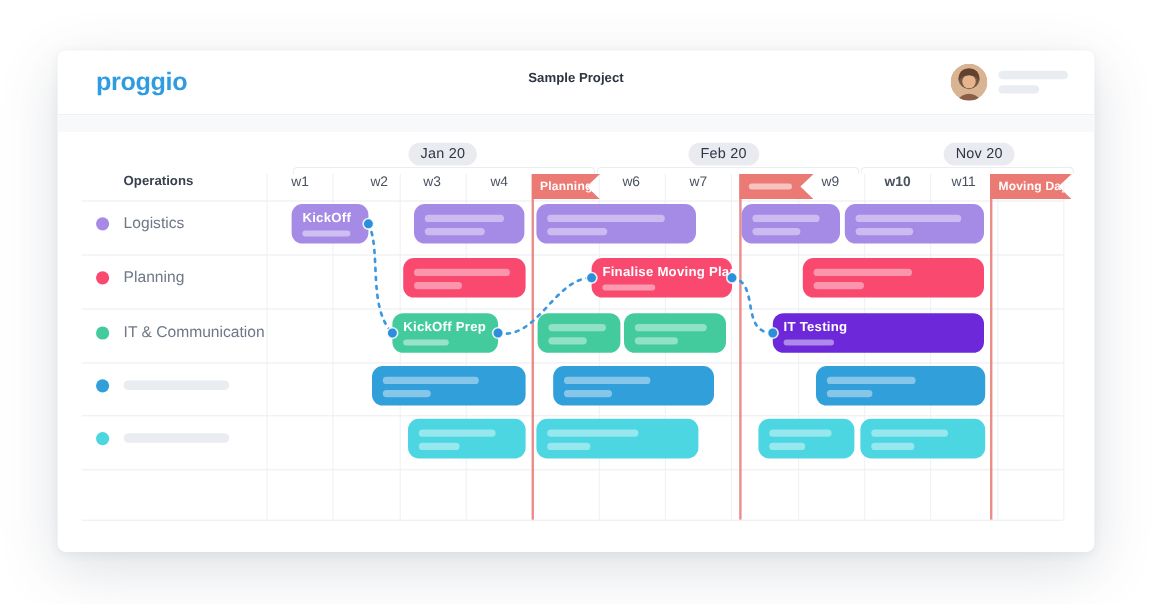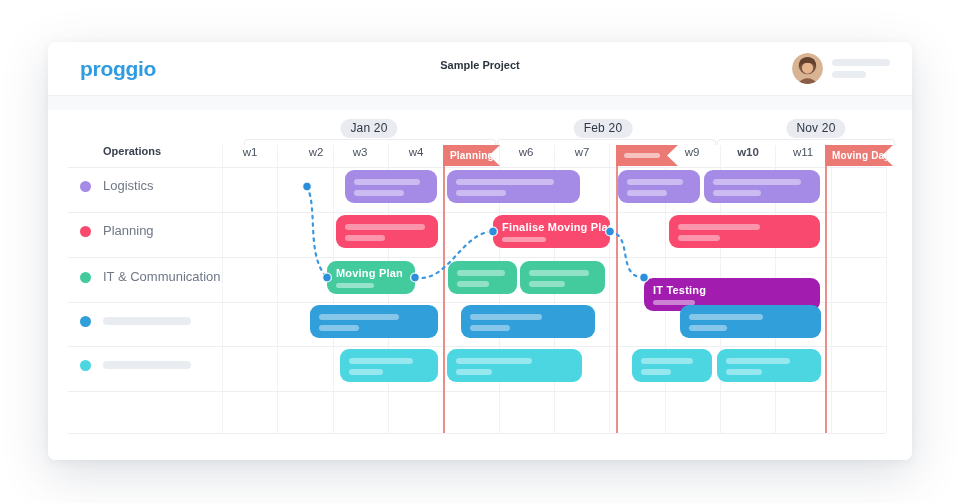--- a/index.html
+++ b/index.html
@@ -130,20 +130,24 @@
       <div class="ms-line" style="left: 568px;"></div>
       <div class="flag" style="left: 568px; width: 62px; background: rgb(236, 122, 116);">
         <span class="flag-ph"></span>
       </div>
       <div class="ms-line" style="left: 777px;"></div>
       <div class="flag" style="left: 777px; width: 68px; background: rgb(236, 122, 116);">
         <span class="flag-text">Moving Day</span>
       </div>
       <div class="ws-dot" style="top: 139px; background: rgb(165, 139, 230);"></div>
       <div class="ws-label" style="top: 136px;">Logistics</div>
+      <div class="bar" style="left: 195px; top: 128px; width: 64px; background: rgb(165, 139, 230);">
+        <div class="bar-title">KickOff</div>
+        <div class="bar-ph small" style="width: 40px;"></div>
+      </div>
       <div class="bar" style="left: 297px; top: 128px; width: 92px; background: rgb(165, 139, 230);">
         <div class="bar-ph first" style="width: 66px;"></div>
         <div class="bar-ph" style="width: 50px;"></div>
       </div>
       <div class="bar" style="left: 399px; top: 128px; width: 133px; background: rgb(165, 139, 230);">
         <div class="bar-ph first" style="width: 98px;"></div>
         <div class="bar-ph" style="width: 50px;"></div>
       </div>
       <div class="bar" style="left: 570px; top: 128px; width: 82px; background: rgb(165, 139, 230);">
         <div class="bar-ph first" style="width: 56px;"></div>
@@ -163,32 +167,32 @@
         <div class="bar-title">Finalise Moving Plan</div>
         <div class="bar-ph small" style="width: 44px;"></div>
       </div>
       <div class="bar" style="left: 621px; top: 173px; width: 151px; background: rgb(249, 73, 111);">
         <div class="bar-ph first" style="width: 82px;"></div>
         <div class="bar-ph" style="width: 42px;"></div>
       </div>
       <div class="ws-dot" style="top: 230px; background: rgb(67, 203, 158);"></div>
       <div class="ws-label" style="top: 227px;">IT &amp; Communication</div>
       <div class="bar" style="left: 279px; top: 219px; width: 88px; background: rgb(67, 203, 158);">
-        <div class="bar-title">Moving Plan</div>
+        <div class="bar-title">KickOff Prep</div>
         <div class="bar-ph small" style="width: 38px;"></div>
       </div>
       <div class="bar" style="left: 400px; top: 219px; width: 69px; background: rgb(67, 203, 158);">
         <div class="bar-ph first" style="width: 48px;"></div>
         <div class="bar-ph" style="width: 32px;"></div>
       </div>
       <div class="bar" style="left: 472px; top: 219px; width: 85px; background: rgb(67, 203, 158);">
         <div class="bar-ph first" style="width: 60px;"></div>
         <div class="bar-ph" style="width: 36px;"></div>
       </div>
-      <div class="bar" style="left: 596px; top: 236px; width: 176px; background: #a21caf;">
+      <div class="bar" style="left: 596px; top: 219px; width: 176px; background: #6d28d9;">
         <div class="bar-title">IT Testing</div>
         <div class="bar-ph small" style="width: 42px;"></div>
       </div>
       <div class="ws-dot" style="top: 274px; background: rgb(48, 159, 218);"></div>
       <div class="ws-ph" style="top: 275px;"></div>
       <div class="bar" style="left: 262px; top: 263px; width: 128px; background: rgb(48, 159, 218);">
         <div class="bar-ph first" style="width: 80px;"></div>
         <div class="bar-ph" style="width: 40px;"></div>
       </div>
       <div class="bar" style="left: 413px; top: 263px; width: 134px; background: rgb(48, 159, 218);">

